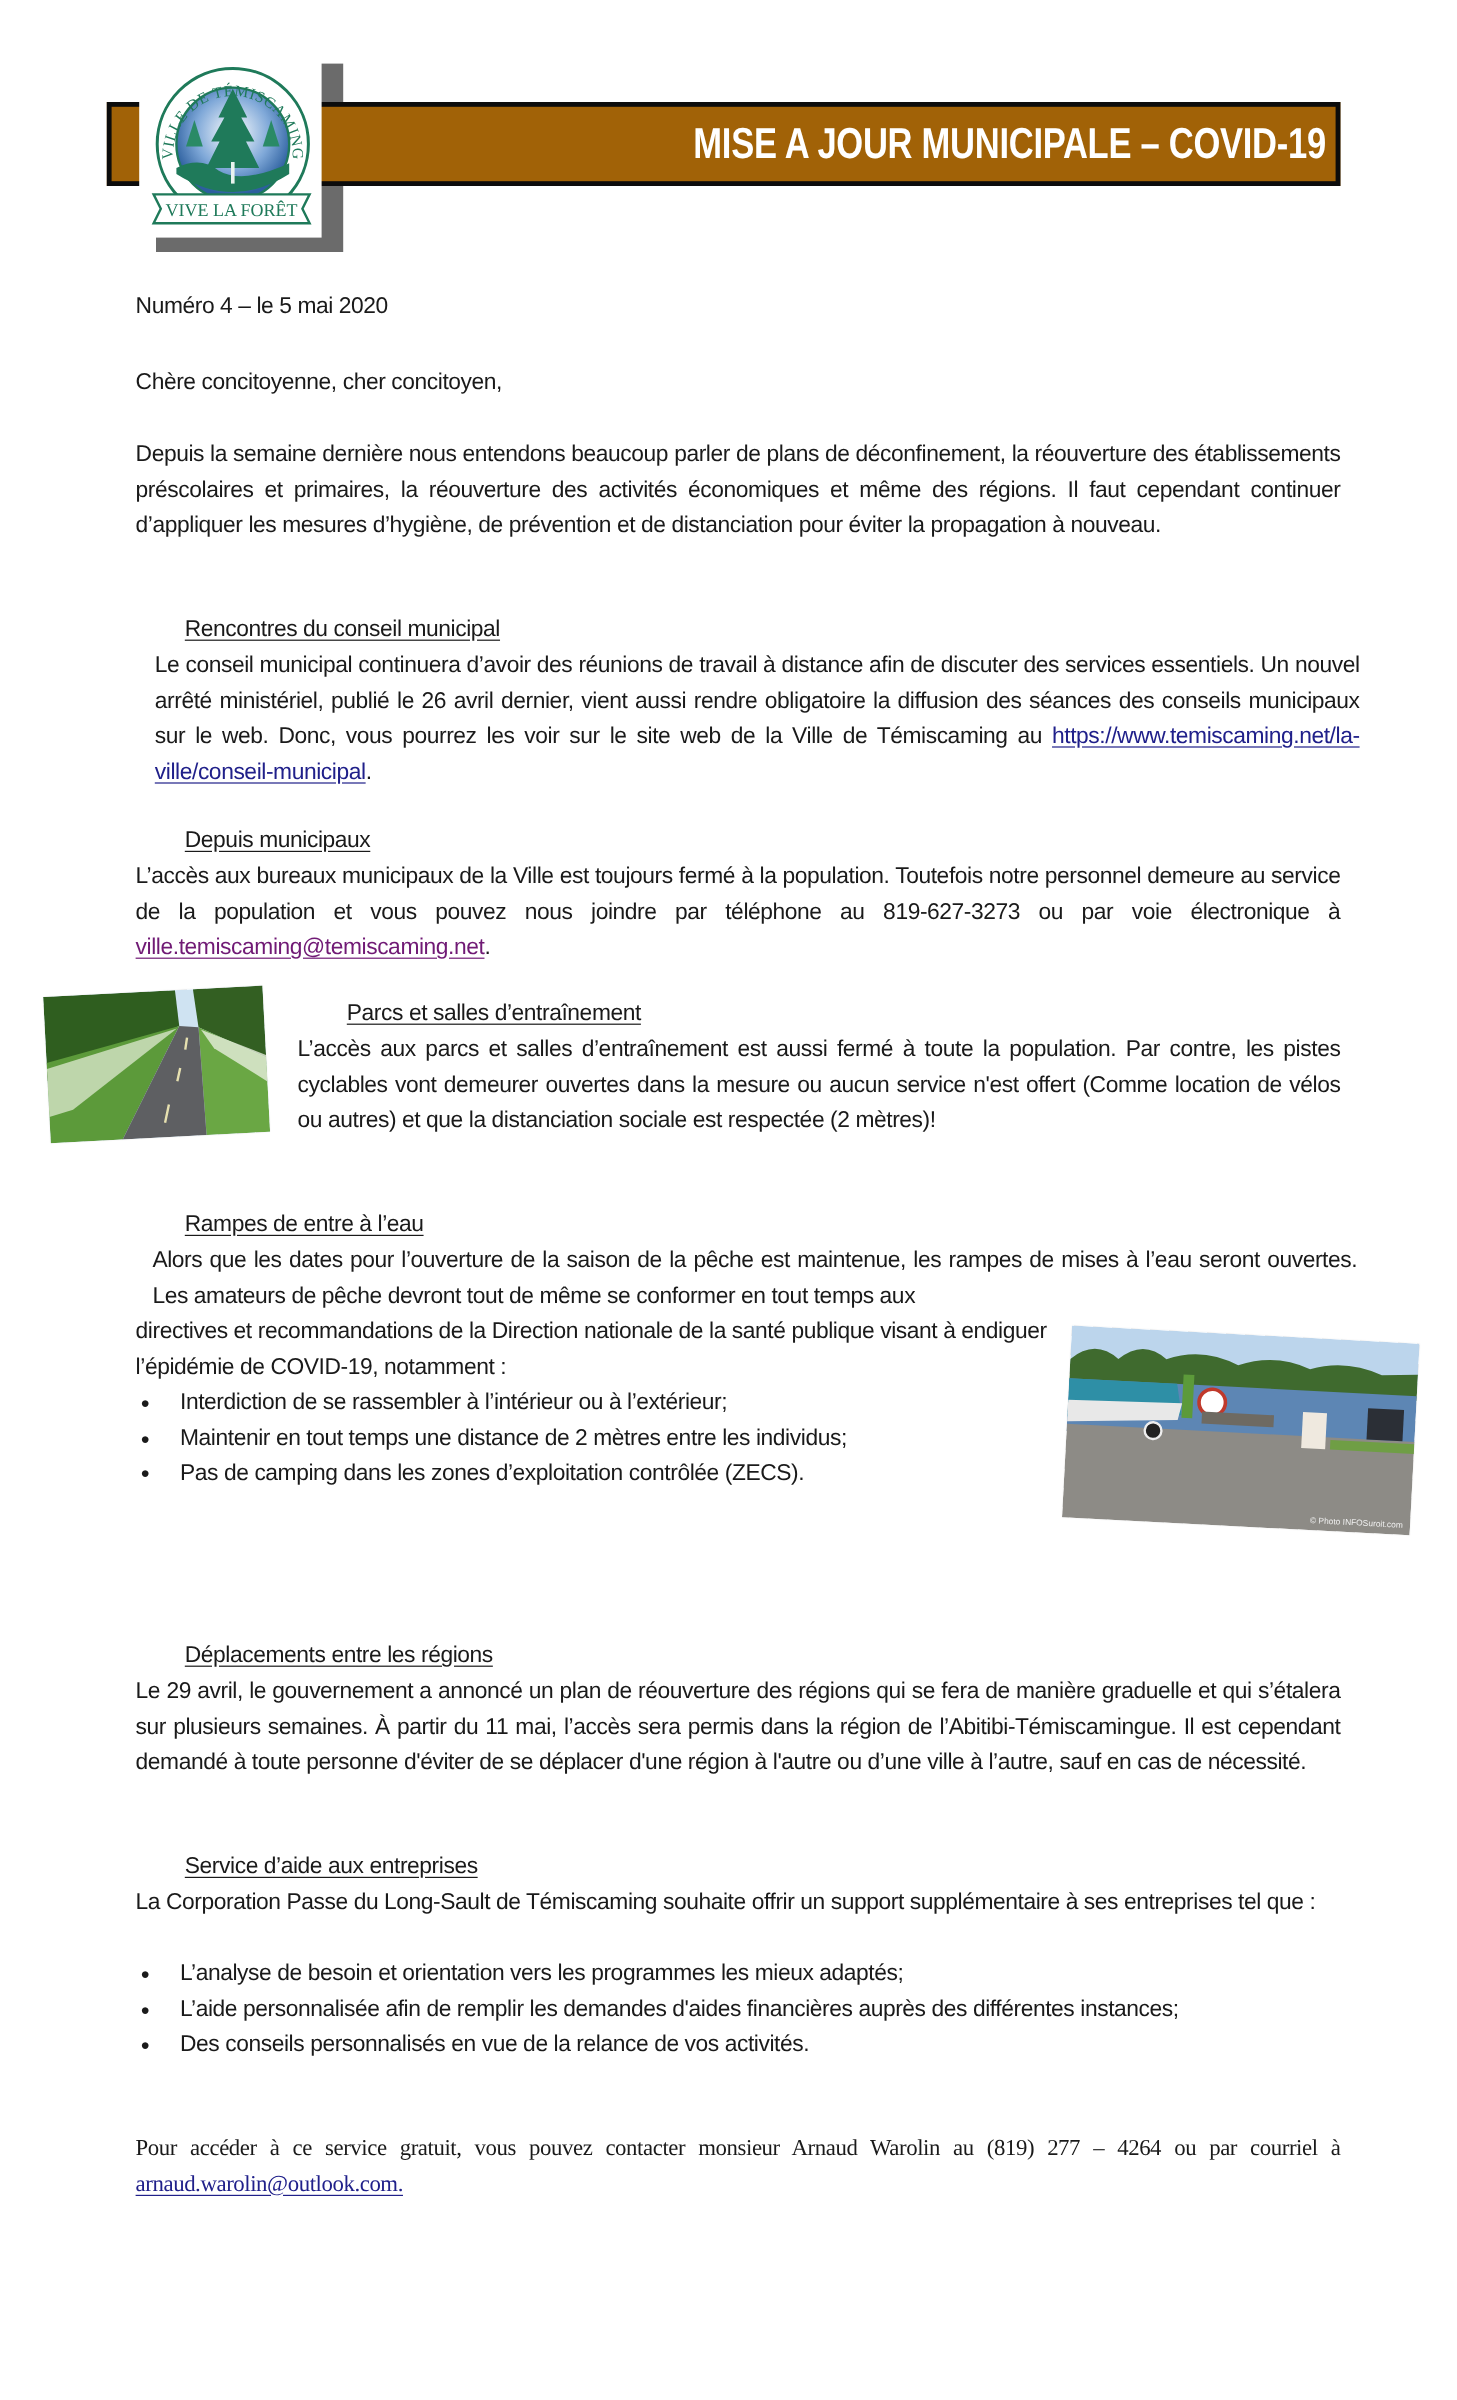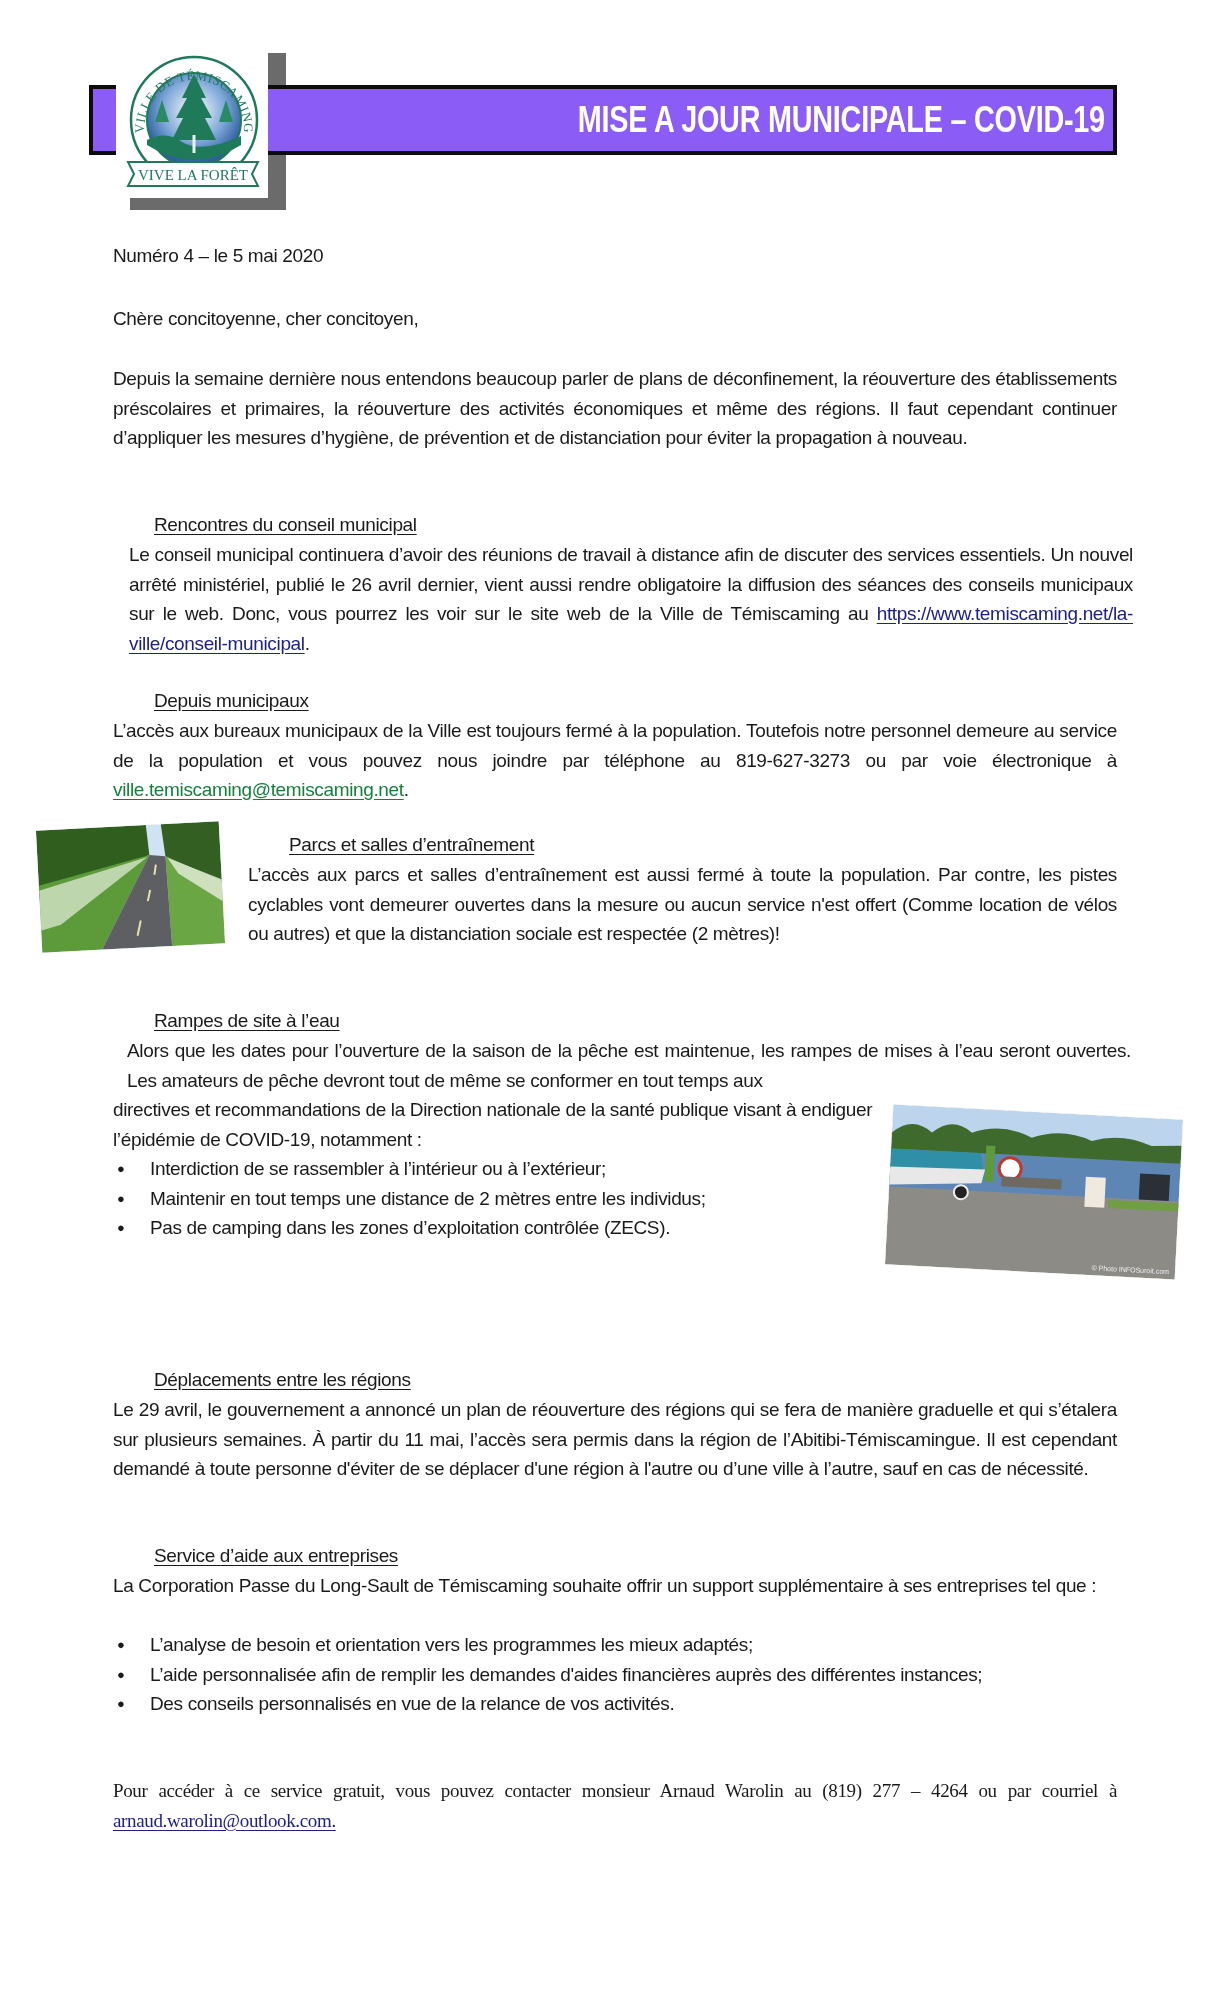--- a/index.html
+++ b/index.html
@@ -3,32 +3,32 @@
 <meta charset="utf-8">
 <style>
   html, body { margin: 0; padding: 0; background: #ffffff; }
   body { width: 1214px; height: 2000px; position: relative; overflow: hidden;
          font-family: "Liberation Sans", "DejaVu Sans", sans-serif; color: #1a1a1a; }
 
   
   .shadow-box { position: absolute; left: 130px; top: 53px; width: 156px; height: 157px; background: #6b6b6b; }
   .logo-panel { position: absolute; left: 116px; top: 46px; width: 152px; height: 152px; background: #ffffff; z-index: 3; }
   .banner { position: absolute; left: 89px; top: 85px; width: 1020px; height: 62px;
-            background: #8b5cf6; border: 4px solid #0c0c0c; z-index: 1; }
+            background: #a16207; border: 4px solid #0c0c0c; z-index: 1; }
   .banner-title { position: absolute; right: 8px; top: 50%; transform: translateY(-50%) scaleX(0.80);
                   transform-origin: right center; white-space: nowrap;
                   font-family: "Liberation Sans", sans-serif; font-weight: bold; font-size: 36px;
                   color: #ffffff; letter-spacing: -0.3px; }
   .logo-svg { position: absolute; left: 6px; top: 4px; width: 142px; height: 146px; }
   .t { position: absolute; font-family: "Liberation Sans", sans-serif; font-size: 19px;
        line-height: 29.5px; color: #1a1a1a; letter-spacing: -0.35px; }
   .just { text-align: justify; text-align-last: left; }
   .h { text-decoration: underline; text-underline-offset: 3px; margin-left: 41px; }
   .link-dark { color: #20208a; text-decoration: underline; text-underline-offset: 3px; }
-  .link-light { color: #15803d; text-decoration: underline; text-underline-offset: 3px; }
+  .link-light { color: #701a75; text-decoration: underline; text-underline-offset: 3px; }
 
   ul.bul { list-style: none; margin: 0; padding: 0; }
   ul.bul li { position: relative; padding-left: 37px; }
   ul.bul li::before { content: "\25CF"; position: absolute; left: 4px; top: 0; font-size: 13px; line-height: 29.5px; }
 
   
   .photo { position: absolute; overflow: hidden; box-shadow: 0 0 1px rgba(0,0,0,0.15); }
   .photo-park { left: 39px; top: 826px; width: 183px; height: 122px; transform: rotate(-3deg); }
   .photo-boat { left: 889px; top: 1112px; width: 290px; height: 160px; transform: rotate(3deg); }
   .photo svg { width: 100%; height: 100%; display: block; }
@@ -92,21 +92,21 @@
     <path d="M0 60 L110 32 L20 95 L0 100 Z" fill="#dfe9d2" opacity="0.75"></path>
     <path d="M128 32 L183 60 L183 122 L130 122 Z" fill="#6aa744"></path>
     <path d="M130 34 L183 58 L183 80 L140 50 Z" fill="#e7efdd" opacity="0.8"></path>
     <path d="M112 30 L128 32 L130 122 L60 122 Z" fill="#5e5f62"></path>
     <path d="M118 40 L116 50 M111 65 L108 76 M100 95 L96 110" stroke="#e6e0b0" stroke-width="2"></path>
   </svg>
 </div>
 <div class="t h" style="left:248px; top:830px;">Parcs et salles d’entraînement</div>
 <div class="t just" style="left:248px; top:860px; width:869px;">L’accès aux parcs et salles d’entraînement est aussi fermé à toute la population.  Par contre, les pistes cyclables vont demeurer ouvertes dans la mesure ou aucun service n'est offert (Comme location de vélos ou autres) et que la distanciation sociale est respectée (2 mètres)!</div>
 
-<div class="t h" style="left:113px; top:1006px;">Rampes de site à l’eau</div>
+<div class="t h" style="left:113px; top:1006px;">Rampes de entre à l’eau</div>
 <div class="t just" style="left:127px; top:1036px; width:1004px;">Alors que les dates pour l’ouverture de la saison de la pêche est maintenue, les rampes de mises à l’eau seront ouvertes.  Les amateurs de pêche devront tout de même se conformer en tout temps aux</div>
 <div class="t" style="left:113px; top:1095px; width:770px;">directives et recommandations de la Direction nationale de la santé publique visant à endiguer l’épidémie de COVID-19, notamment :</div>
 <div class="t just" style="left:113px; top:1154px; width:765px;">
   <ul class="bul">
     <li>Interdiction de se rassembler à l’intérieur ou à l’extérieur;</li>
     <li>Maintenir en tout temps une distance de 2 mètres entre les individus;</li>
     <li>Pas de camping dans les zones d’exploitation contrôlée (ZECS).</li>
   </ul>
 </div>
 <div class="photo photo-boat">

